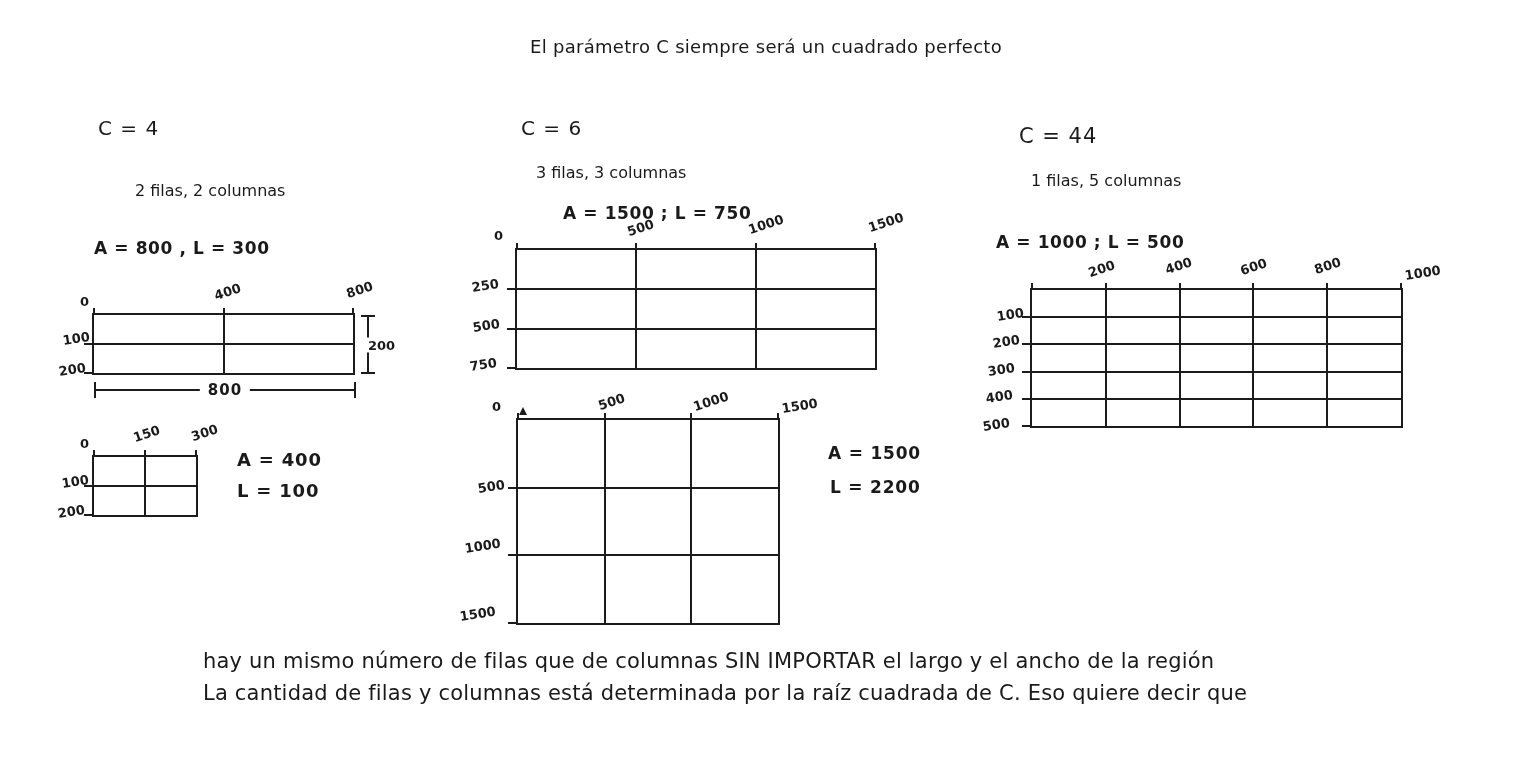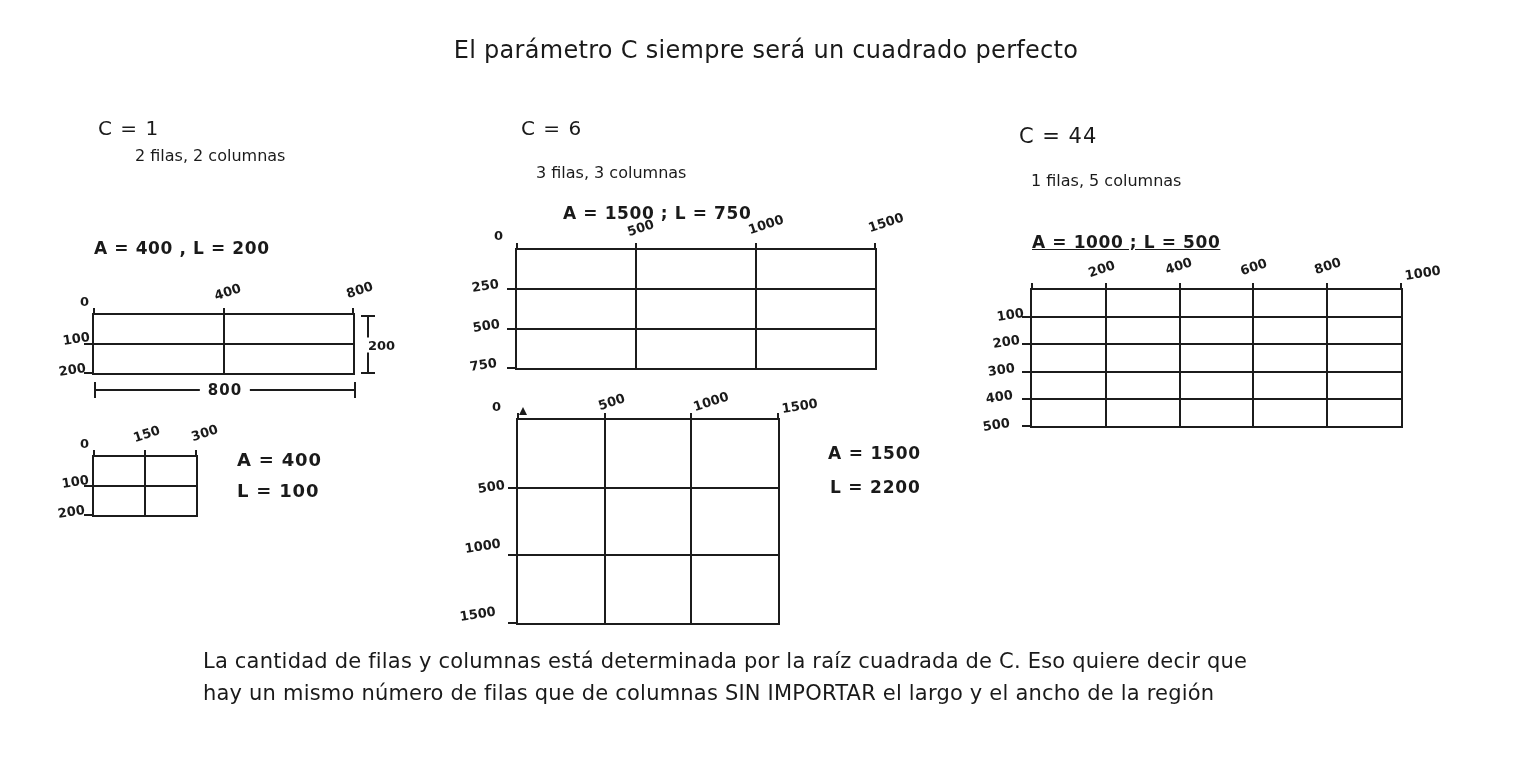--- a/index.html
+++ b/index.html
@@ -1,18 +1,18 @@
 <!DOCTYPE html>
 <html><head>
 <meta charset="utf-8">
 <style>
   html,body{margin:0;padding:0;background:#ffffff;}
   .canvas{position:relative;width:1532px;height:757px;background:#ffffff;overflow:hidden;
           font-family:"DejaVu Sans",sans-serif;color:#1a1a1a;}
-  .title{position:absolute;left:0;right:0;top:36px;text-align:center;font-size:24px;letter-spacing:.3px;}
+  .title{position:absolute;left:0;right:0;top:36px;text-align:center;font-size:18px;letter-spacing:.3px;}
   .h1{position:absolute;font-size:20px;letter-spacing:1px;}
   .h2{position:absolute;font-size:16px;}
   .params{position:absolute;font-size:17px;font-weight:bold;letter-spacing:.6px;}
   .side-label{position:absolute;font-size:18px;font-weight:bold;letter-spacing:.8px;}
   .grid{position:absolute;border:2px solid #1c1c1c;box-sizing:border-box;background:transparent;}
   .grid .vl{position:absolute;top:0;bottom:0;width:2px;background:#1c1c1c;}
   .grid .hl{position:absolute;left:0;right:0;height:2px;background:#1c1c1c;}
   .grid .tx{position:absolute;top:-7px;width:2px;height:7px;background:#1c1c1c;}
   .grid .ty{position:absolute;left:-10px;width:8px;height:2px;background:#1c1c1c;}
   .tick{position:absolute;font-size:13px;font-weight:bold;white-space:nowrap;transform-origin:left bottom;}
@@ -30,23 +30,23 @@
               border-right:4px solid transparent;border-bottom:8px solid #1c1c1c;}
   .footer{position:absolute;left:203px;top:645px;font-size:21px;line-height:32px;letter-spacing:.2px;}
 </style>
 </head>
 <body>
 
 <div class="canvas">
 
   <div class="title">El parámetro C siempre será un cuadrado perfecto</div>
 
-  <div class="h1" style="left:98px;top:116px;">C = 1</div>
-  <div class="h2" style="left:135px;top:146px;">2 filas, 2 columnas</div>
-  <div class="params" style="left:94px;top:238px;">A = 400 ,   L = 200</div>
+  <div class="h1" style="left:98px;top:116px;">C = 4</div>
+  <div class="h2" style="left:135px;top:181px;">2 filas, 2 columnas</div>
+  <div class="params" style="left:94px;top:238px;">A = 800 ,   L = 300</div>
 
   <div class="grid" style="left:92px;top:313px;width:263px;height:62px;">
       <div class="vl" style="left: calc(50% - 1px);"></div>
       <div class="hl" style="top: calc(50% - 1px);"></div>
       <div class="tx" style="left: calc(0% - 1px);"></div>
       <div class="tx" style="left: calc(50% - 1px);"></div>
       <div class="tx" style="left: calc(100% - 1px);"></div>
       <div class="ty" style="top: calc(50% - 1px);"></div>
       <div class="ty" style="top: calc(100% - 1px);"></div>
     </div>
@@ -124,21 +124,21 @@
   <span class="tick rot" style="left:696px;top:399px;">1000</span>
   <span class="tick rot-s" style="left:783px;top:401px;">1500</span>
   <span class="tick rot-s" style="left:479px;top:481px;">500</span>
   <span class="tick rot-s" style="left:466px;top:541px;">1000</span>
   <span class="tick rot-s" style="left:461px;top:609px;">1500</span>
   <div class="side-label" style="left:828px;top:443px;font-size:17px;">A = 1500</div>
   <div class="side-label" style="left:830px;top:477px;font-size:17px;">L = 2200</div>
 
   <div class="h1" style="left:1019px;top:124px;font-size:21px;">C = 44</div>
   <div class="h2" style="left:1031px;top:171px;">1 filas, 5 columnas</div>
-  <div class="params" style="left:1032px;top:232px;text-decoration:underline;">A = 1000  ;   L = 500</div>
+  <div class="params" style="left:996px;top:232px;">A = 1000  ;   L = 500</div>
 
   <div class="grid" style="left:1030px;top:288px;width:373px;height:140px;">
       <div class="vl" style="left: calc(20% - 1px);"></div>
       <div class="vl" style="left: calc(40% - 1px);"></div>
       <div class="vl" style="left: calc(60% - 1px);"></div>
       <div class="vl" style="left: calc(80% - 1px);"></div>
       <div class="hl" style="top: calc(20% - 1px);"></div>
       <div class="hl" style="top: calc(40% - 1px);"></div>
       <div class="hl" style="top: calc(60% - 1px);"></div>
       <div class="hl" style="top: calc(80% - 1px);"></div>
@@ -159,17 +159,17 @@
   <span class="tick rot" style="left:1243px;top:263px;">600</span>
   <span class="tick rot" style="left:1317px;top:262px;">800</span>
   <span class="tick rot-s" style="left:1406px;top:268px;">1000</span>
   <span class="tick rot-s" style="left:998px;top:309px;">100</span>
   <span class="tick rot-s" style="left:994px;top:336px;">200</span>
   <span class="tick rot-s" style="left:989px;top:364px;">300</span>
   <span class="tick rot-s" style="left:987px;top:391px;">400</span>
   <span class="tick rot-s" style="left:984px;top:419px;">500</span>
 
   <div class="footer">
+    <div>hay un mismo número de filas que de columnas SIN IMPORTAR el largo y el ancho de la región</div>
     <div>La cantidad de filas y columnas está determinada por la raíz cuadrada de C. Eso quiere decir que</div>
-    <div>hay un mismo número de filas que de columnas SIN IMPORTAR el largo y el ancho de la región</div>
   </div>
 
 </div>
 
 </body></html>

